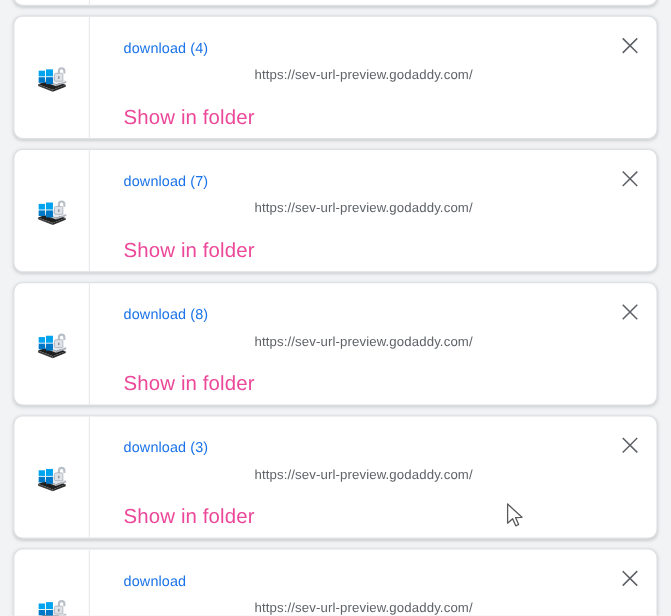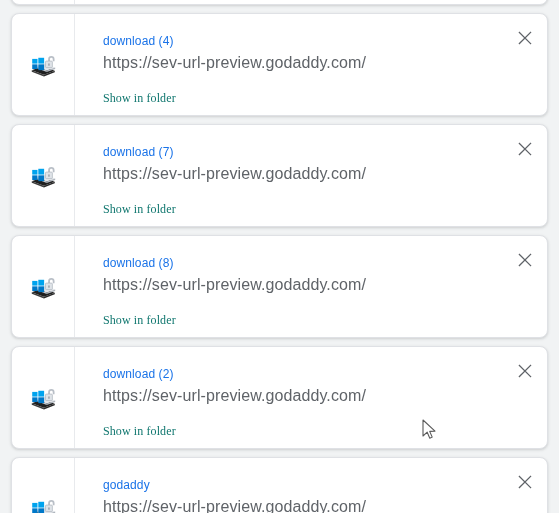--- a/index.html
+++ b/index.html
@@ -80,38 +80,38 @@
     color: #1a73e8;
     text-decoration: none;
     font-weight: 400;
     letter-spacing: .1px;
     cursor: pointer;
     white-space: nowrap;
   }
 
   .file-url {
     margin-top: 7px;
-    font-size: 16px;
+    font-size: 11px;
     line-height: 14px;
     color: #5f6368;
     letter-spacing: .1px;
     white-space: nowrap;
+    text-align: center;
   }
 
   .show-in-folder {
     display: inline-block;
     margin-top: 21px;
-    font-size: 12px;
+    font-size: 17px;
     line-height: 14px;
-    color: #0f766e;
+    color: #ec4899;
     text-decoration: none;
     letter-spacing: .1px;
     cursor: pointer;
     white-space: nowrap;
-    font-family: Liberation Serif, serif;
   }
 
   .close-button {
     position: absolute;
     right: 10px;
     top: 12px;
     width: 24px;
     height: 24px;
     border: none;
     background: transparent;
@@ -228,21 +228,21 @@
           <rect x="4.5" y="9.5" width="5.6" height="5.0" fill="#00a3ee"></rect>
           <rect x="11.0" y="8.3" width="6.2" height="6.2" fill="#00a3ee"></rect>
           <rect x="4.5" y="15.3" width="5.6" height="5.0" fill="#0078c8"></rect>
           <rect x="11.0" y="15.3" width="6.2" height="6.2" fill="#0078c8"></rect>
           <path d="M21.5 9.8 a3.4 3.4 0 0 1 6.8 0 v2.2 h-1.9 v-2.2 a1.5 1.5 0 0 0 -3 0 v2.6 h-1.9 z" fill="#b9bfc7"></path>
           <rect x="18.6" y="11.8" width="7.4" height="7.0" rx="1.1" fill="#dfe3e8"></rect>
           <rect x="18.6" y="11.8" width="7.4" height="7.0" rx="1.1" fill="none" stroke="#a8afb8" stroke-width="0.7"></rect>
           <rect x="21.7" y="14.2" width="1.3" height="2.6" rx="0.6" fill="#8d949d"></rect>
         </svg>
       </div>
-      <div class="card-body"><a class="file-name" href="#">download (2)</a><div class="file-url">https://sev-url-preview.godaddy.com/</div><a class="show-in-folder" href="#">Show in folder</a></div>
+      <div class="card-body"><a class="file-name" href="#">download (3)</a><div class="file-url">https://sev-url-preview.godaddy.com/</div><a class="show-in-folder" href="#">Show in folder</a></div>
       <button class="close-button" title="Remove from list">
         <svg width="14" height="14" viewBox="0 0 14 14">
           <path d="M1.4 1.4 L12.6 12.6 M12.6 1.4 L1.4 12.6" stroke="#5f6368" stroke-width="1.3" stroke-linecap="square"></path>
         </svg>
       </button>
     </div>
     <div class="download-card partial-bottom">
       <div class="card-icon-col">
         <svg class="file-icon" viewBox="0 0 32 32">
           <path d="M4 21.5 L15 17.5 L28.5 22 L17 26.5 Z" fill="#1f1f1f"></path>
@@ -254,21 +254,21 @@
           <rect x="4.5" y="9.5" width="5.6" height="5.0" fill="#00a3ee"></rect>
           <rect x="11.0" y="8.3" width="6.2" height="6.2" fill="#00a3ee"></rect>
           <rect x="4.5" y="15.3" width="5.6" height="5.0" fill="#0078c8"></rect>
           <rect x="11.0" y="15.3" width="6.2" height="6.2" fill="#0078c8"></rect>
           <path d="M21.5 9.8 a3.4 3.4 0 0 1 6.8 0 v2.2 h-1.9 v-2.2 a1.5 1.5 0 0 0 -3 0 v2.6 h-1.9 z" fill="#b9bfc7"></path>
           <rect x="18.6" y="11.8" width="7.4" height="7.0" rx="1.1" fill="#dfe3e8"></rect>
           <rect x="18.6" y="11.8" width="7.4" height="7.0" rx="1.1" fill="none" stroke="#a8afb8" stroke-width="0.7"></rect>
           <rect x="21.7" y="14.2" width="1.3" height="2.6" rx="0.6" fill="#8d949d"></rect>
         </svg>
       </div>
-      <div class="card-body"><a class="file-name" href="#">godaddy</a><div class="file-url">https://sev-url-preview.godaddy.com/</div></div>
+      <div class="card-body"><a class="file-name" href="#">download</a><div class="file-url">https://sev-url-preview.godaddy.com/</div></div>
       <button class="close-button" title="Remove from list">
         <svg width="14" height="14" viewBox="0 0 14 14">
           <path d="M1.4 1.4 L12.6 12.6 M12.6 1.4 L1.4 12.6" stroke="#5f6368" stroke-width="1.3" stroke-linecap="square"></path>
         </svg>
       </button>
     </div>
   </div>
 
 <svg id="mouse-cursor" width="16" height="22" viewBox="0 0 16 22" style="left: 422px; top: 419px;">
   <path d="M1,1 L1,17 L5.2,13.2 L7.8,19.2 L10.2,18.1 L7.7,12.4 L13,12.1 Z" fill="#ffffff" stroke="#5a5a5a" stroke-width="1.1" stroke-linejoin="round"></path>

